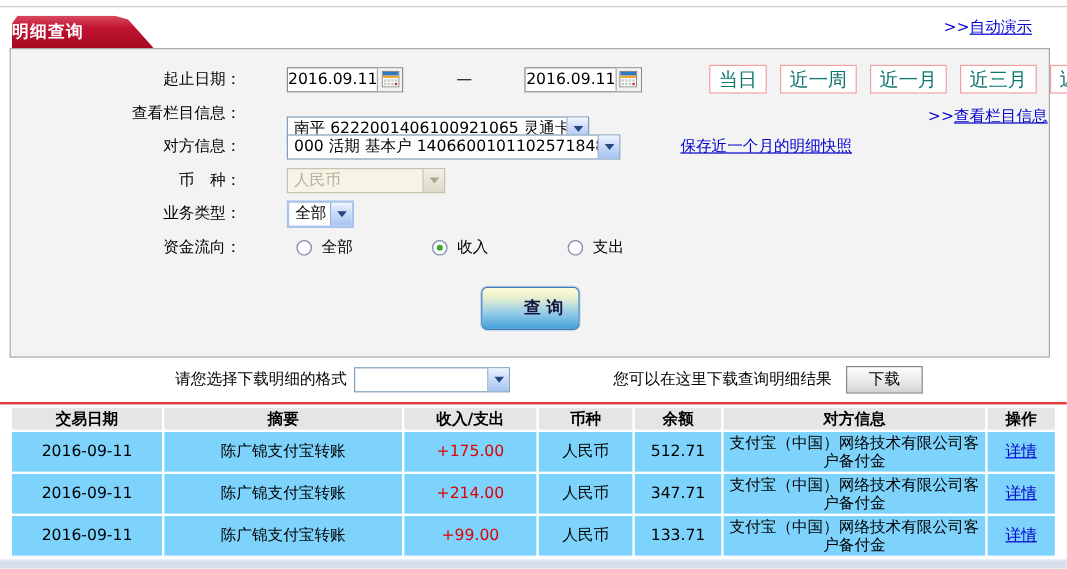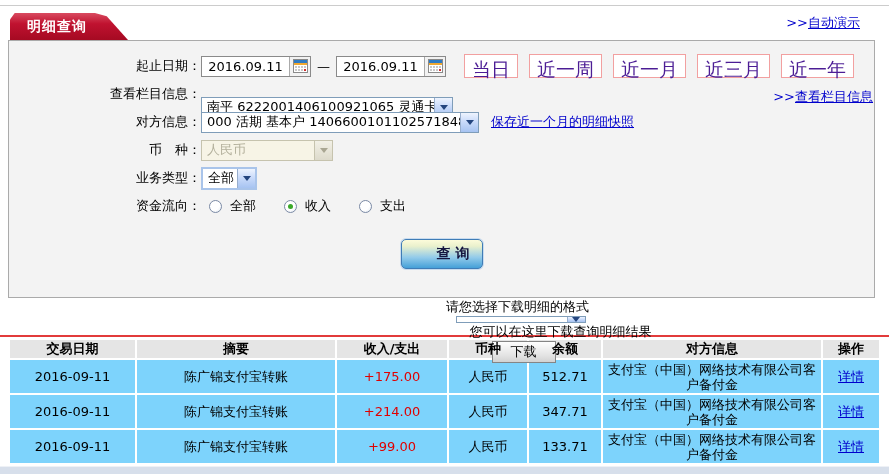--- a/index.html
+++ b/index.html
@@ -12,68 +12,68 @@
 
   
   .top-strip{height:5px;background:#fff;border-bottom:1px solid #ccc;}
   .topbar{height:34px;position:relative;display:flex;align-items:center;}
   .tab{
     position:absolute;left:10px;bottom:0;width:118px;height:27px;
     background:linear-gradient(180deg,#d94b60 0%,#c01230 40%,#a50a22 100%);
     clip-path:polygon(0 100%,0 24%,4% 0,72% 0,82% 12%,100% 100%);
     display:flex;align-items:center;
   }
-  .tab span{color:#fff;font-weight:bold;font-size:14px;padding-left:17px;letter-spacing:1px;}
+  .tab span{color:#fff;font-weight:bold;font-size:14px;letter-spacing:1px;}
   .top-links{margin-left:auto;display:flex;gap:56px;padding-right:16px;align-items:center;flex-direction:column;}
   .top-link{color:#0000cc;text-decoration:none;white-space:nowrap;cursor:pointer;}
   .top-link .lbl{text-decoration:underline;}
 
   
   .form-box{
     box-sizing:border-box;margin-left:8px;width:867px;height:258px;
     border:1px solid #aaa;background:#f3f3f3;padding-top:14px;
   }
-  .frow{display:flex;align-items:center;height:22px;margin-bottom:6px;}
+  .frow{display:flex;align-items:center;height:22px;margin-bottom:6px;gap:38px;}
   .flabel{width:192px;text-align:right;flex:none;white-space:pre;}
 
   .datebox{display:flex;align-items:center;width:110px;height:21px;border:1px solid #8a8a8a;background:#fff;box-sizing:border-box;}
   .datebox .dval{flex:1;text-align:center;font-size:13px;}
   .cal-btn{width:20px;height:19px;flex:none;border-left:1px solid #aaa;background:#f2f2f2;display:flex;align-items:center;justify-content:center;cursor:pointer;}
   .dash{margin:0 6px;}
 
   .quick-btns{display:flex;gap:11px;margin-left:18px;}
-  .qbtn{background:#fff;border:1px solid #f2a0a0;color:#4c1d95;font-size:19px;padding:2px 7px;height:24px;box-sizing:border-box;cursor:pointer;white-space:nowrap;font-family:inherit;text-align:center;}
+  .qbtn{background:#fff;border:1px solid #f2a0a0;color:#0f766e;font-size:16px;padding:2px 7px;height:24px;box-sizing:border-box;cursor:pointer;white-space:nowrap;font-family:inherit;text-align:center;}
 
   .sel{display:inline-flex;align-items:center;height:21px;border:1px solid #7f9db9;background:#fff;box-sizing:border-box;cursor:pointer;}
   .sel .sv{padding:0 5px;white-space:nowrap;overflow:hidden;flex:1;}
   .sel .sarrow{width:17px;height:100%;flex:none;margin-left:auto;border-left:1px solid #98aecd;
     background:linear-gradient(180deg,#eef4fe 0%,#cadbfa 45%,#a6c3f1 100%);
     display:flex;align-items:center;justify-content:center;}
   .chev{width:0;height:0;border-left:4px solid transparent;border-right:4px solid transparent;border-top:5px solid #24457e;}
   .sel.disabled{border-color:#c6c3ae;background:#f7f4e6;color:#b3b09c;cursor:default;}
   .sel.disabled .sarrow{background:linear-gradient(180deg,#f2f0e6,#dddacb);border-left-color:#c6c3ae;}
   .sel.disabled .chev{border-top-color:#a9a692;}
   .sel.focus{border:2px solid #a9c4ea;height:23px;}
 
   .link{color:#0000cc;text-decoration:underline;cursor:pointer;white-space:nowrap;}
 
   .radio-group{display:flex;align-items:center;gap:8px;margin-right:28px;}
   .radio{width:13px;height:13px;border-radius:50%;border:1px solid #7b8aa5;background:radial-gradient(circle at 35% 30%,#fff 55%,#dfe6ef);position:relative;box-sizing:border-box;cursor:pointer;flex:none;}
   .radio.checked::after{content:"";position:absolute;left:3px;top:3px;width:5px;height:5px;border-radius:50%;background:#3aa829;}
 
   .qbtn-row{display:flex;justify-content:center;margin-top:22px;}
   .query-btn{
-    width:82px;height:30px;border:1px solid #3f7cb6;border-radius:5px;
+    width:82px;height:36px;border:1px solid #3f7cb6;border-radius:5px;
     background:linear-gradient(180deg,#fcfbda 0%,#eaf1cd 22%,#93cbea 62%,#45a0d8 100%);
     box-shadow:0 0 0 1px #c9dcef;
     font-weight:bold;font-size:14px;color:#15153f;cursor:pointer;font-family:inherit;padding-left:29px;
   }
 
   
-  .dl-row{height:36px;display:flex;align-items:center;padding-left:146px;flex-direction:column;}
+  .dl-row{height:36px;display:flex;align-items:center;padding-left:146px;}
   .dl-row .fmt-sel{width:130px;margin-left:6px;}
   .dl-hint{margin-left:86px;}
   .dl-btn{margin-left:12px;width:64px;height:23px;border:1px solid #858585;background:linear-gradient(180deg,#fefefe,#e2e2e2 70%,#d2d2d2);font-size:13px;cursor:pointer;font-family:inherit;}
 
   .red-line{height:2px;background:#e23b3b;margin-top:1px;}
 
   
   table.detail{margin:1px 0 0 8px;width:873px;border-collapse:separate;border-spacing:2px;table-layout:fixed;}
   table.detail th{background:#e5e5e5;height:18px;font-weight:bold;font-size:13px;text-align:center;padding:0;overflow:hidden;}
   table.detail td{background:#7dd3fc;text-align:center;font-size:13px;padding:1px 3px;height:31px;line-height:15px;overflow:hidden;}

